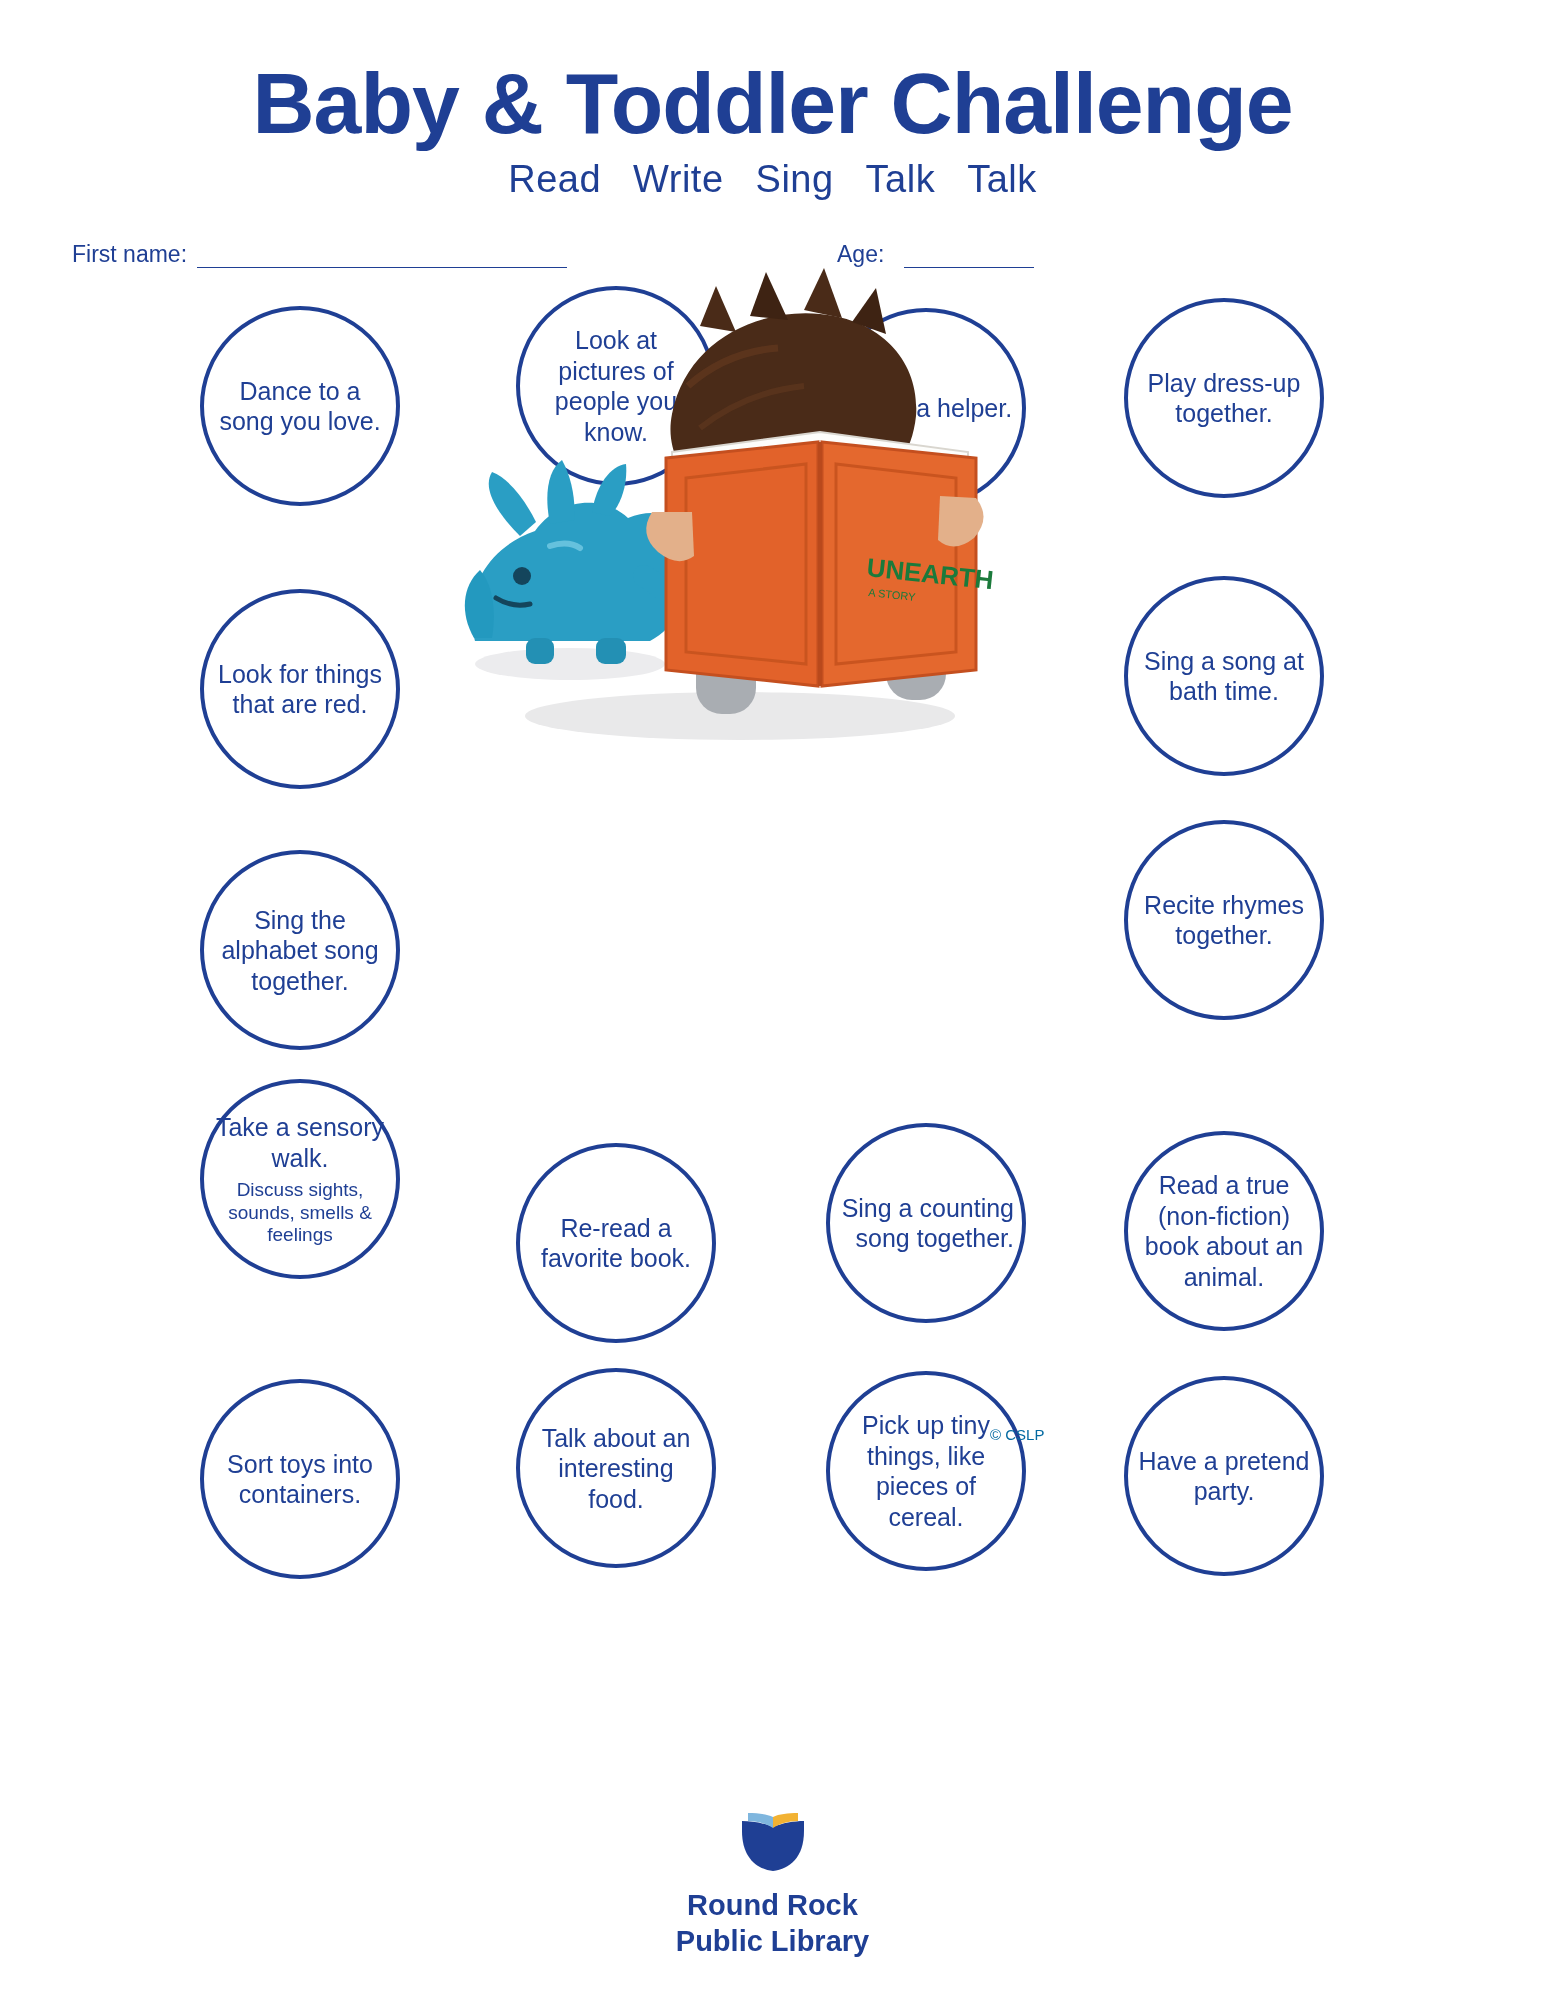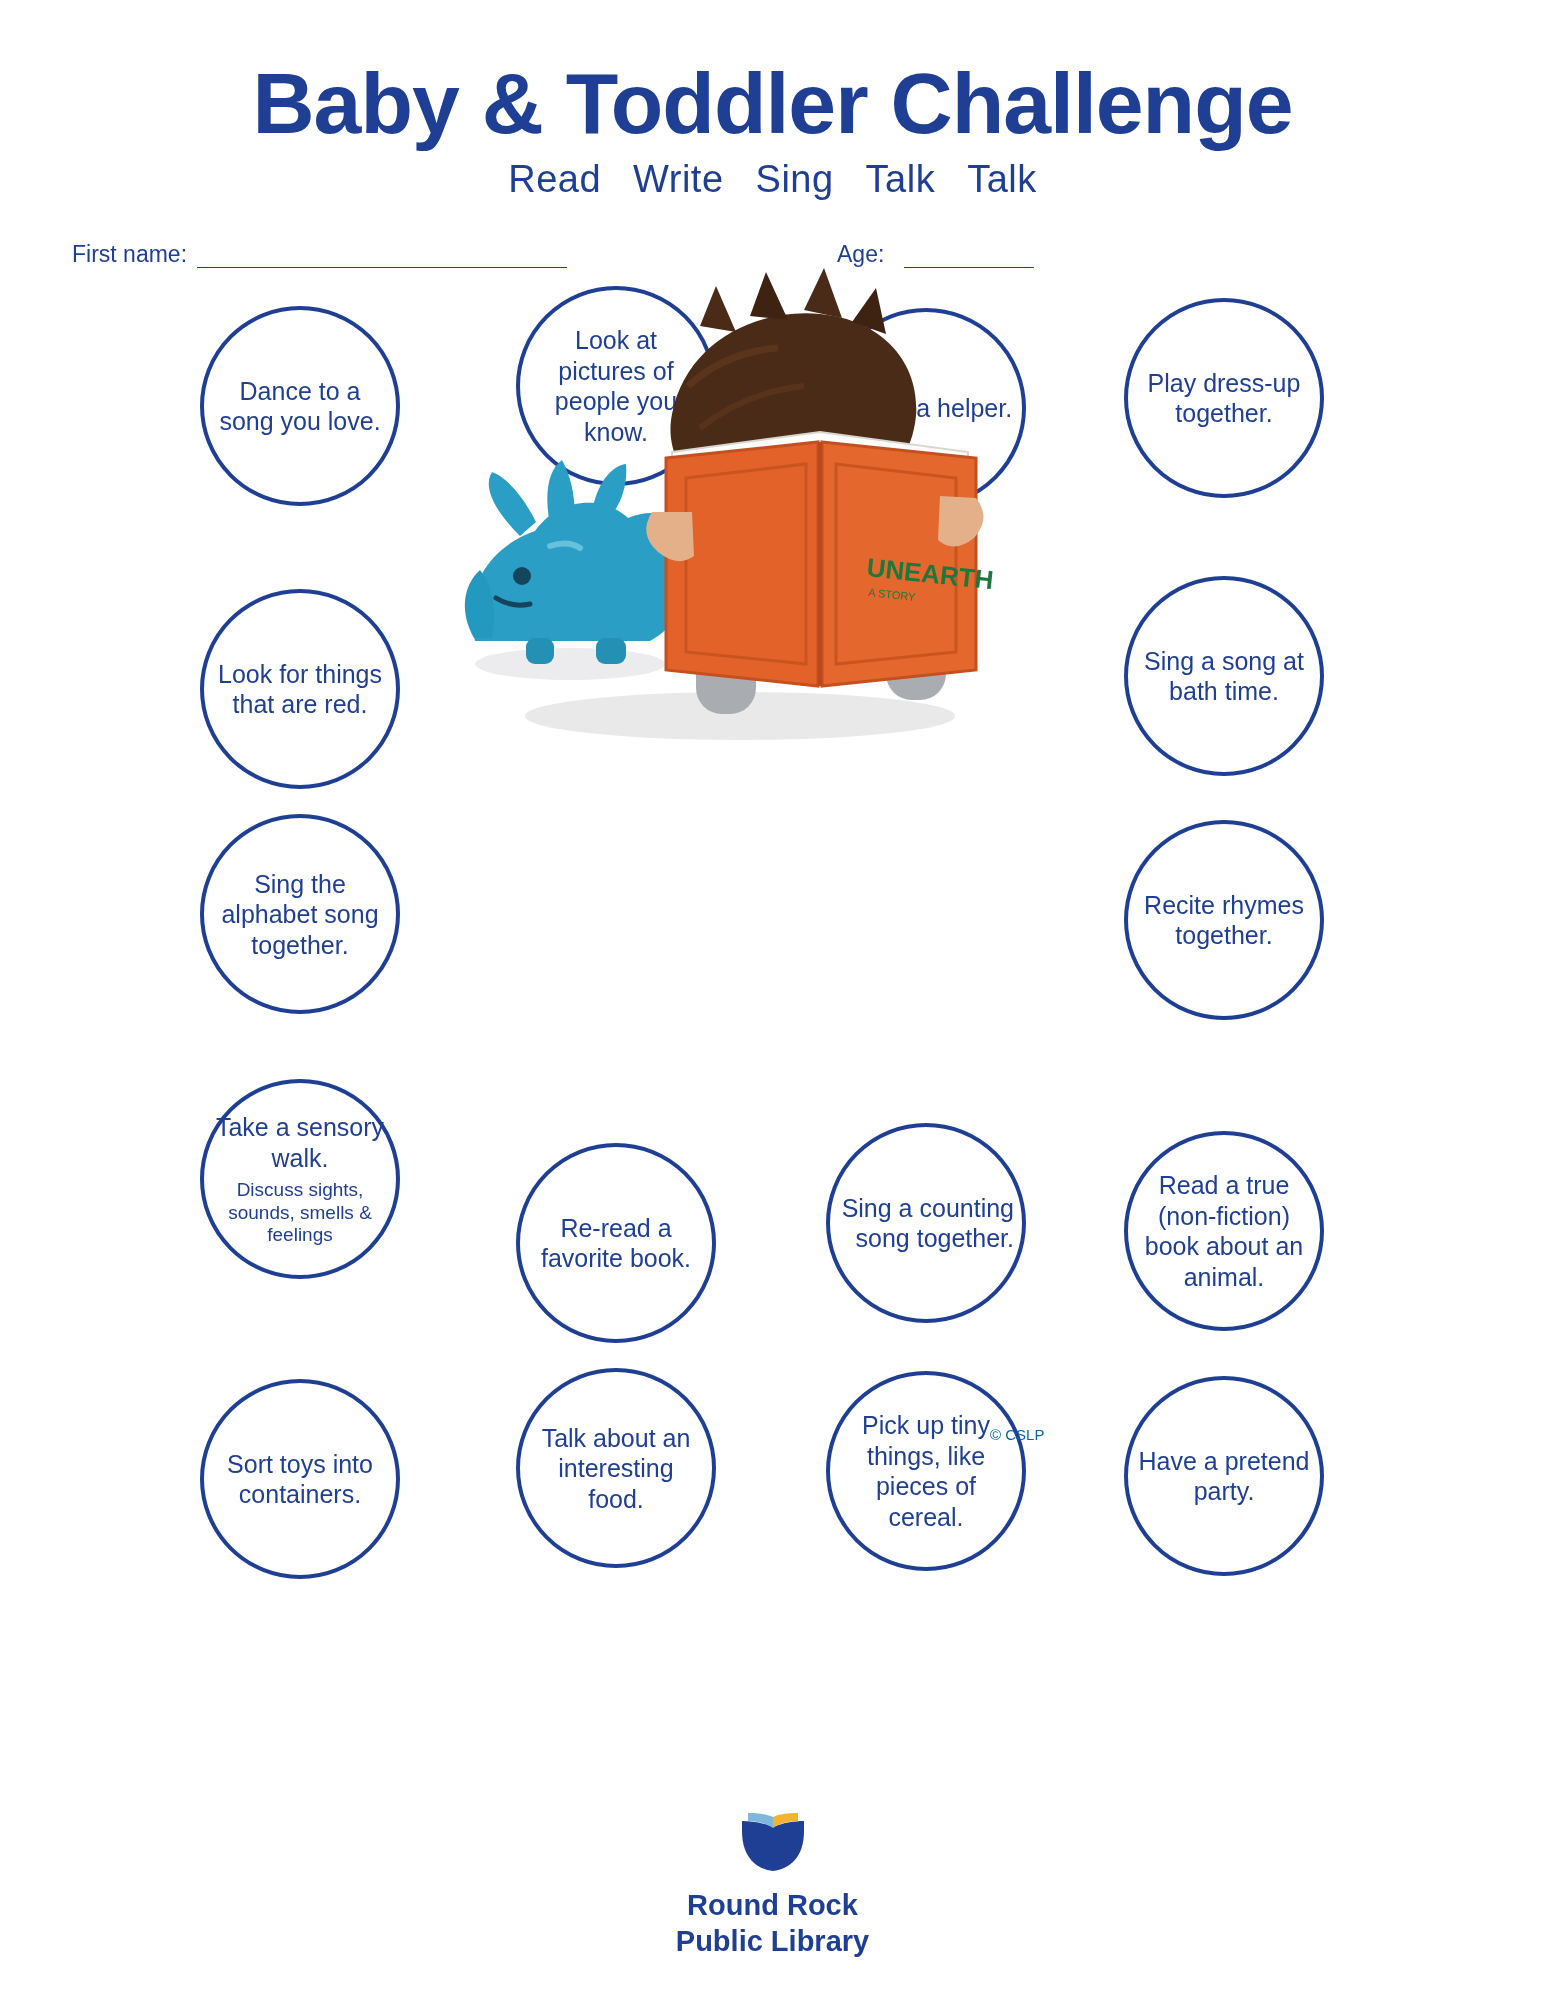--- a/index.html
+++ b/index.html
@@ -170,21 +170,21 @@
       <span>Play dress-up together.</span>
     </div>
 
     <div class="bubble" style="left:200px; top:303px; width:200px; height:200px;">
       <span>Look for things that are red.</span>
     </div>
     <div class="bubble" style="left:1124px; top:290px; width:200px; height:200px;">
       <span>Sing a song at bath time.</span>
     </div>
 
-    <div class="bubble" style="left:200px; top:528px; width:200px; height:200px;">
+    <div class="bubble" style="left:200px; top:564px; width:200px; height:200px;">
       <span>Sing the alphabet song together.</span>
     </div>
     <div class="bubble" style="left:1124px; top:534px; width:200px; height:200px;">
       <span>Recite rhymes together.</span>
     </div>
 
     <div class="bubble" style="left:200px; top:793px; width:200px; height:200px;">
       <span>Take a sensory walk.</span>
       <span class="sub">Discuss sights, sounds, smells &amp; feelings</span>
     </div>

